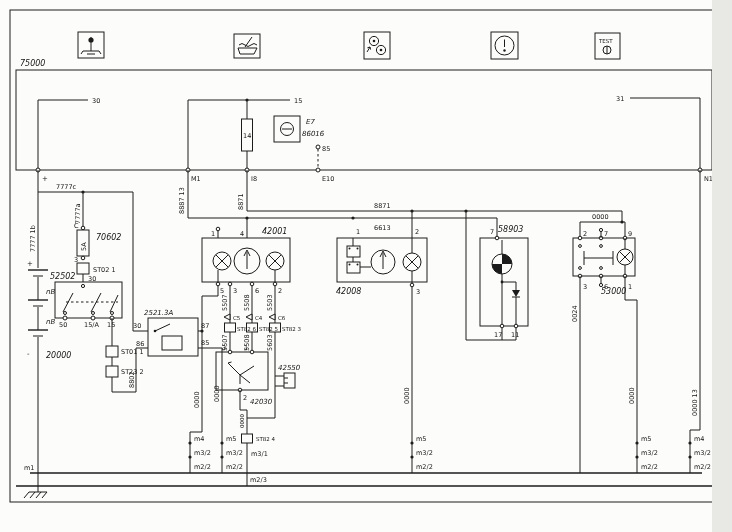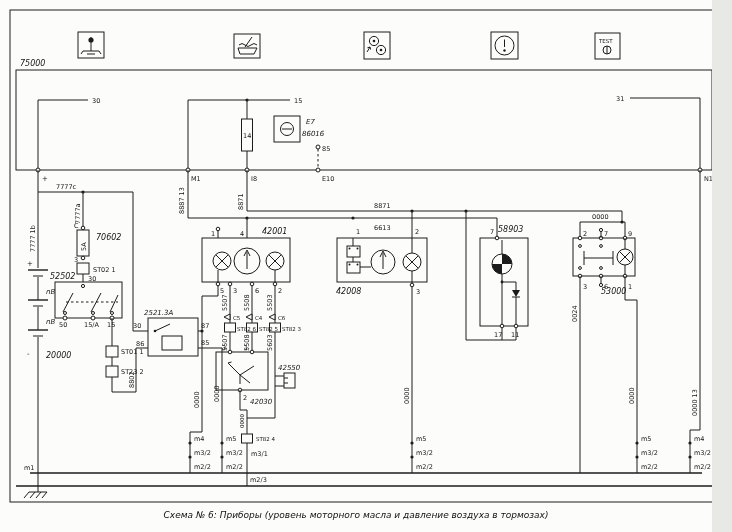--- a/index.html
+++ b/index.html
@@ -408,14 +408,13 @@
   </g>
   <g>
     <circle cx="690" cy="443" r="1.6" class="dot"></circle>
         <circle cx="690" cy="457" r="1.6" class="dot"></circle>
     <text x="694" y="441" class="t6">m4</text>
     <text x="694" y="455" class="t6">m3/2</text>
     <text x="694" y="469" class="t6">m2/2</text>
   </g>
 </svg>
 
-<div class="cap">Схема № 6: Приборы (уровень моторного масла и давление воздуха в тормозах)</div>
 </div>
 
 </body></html>

